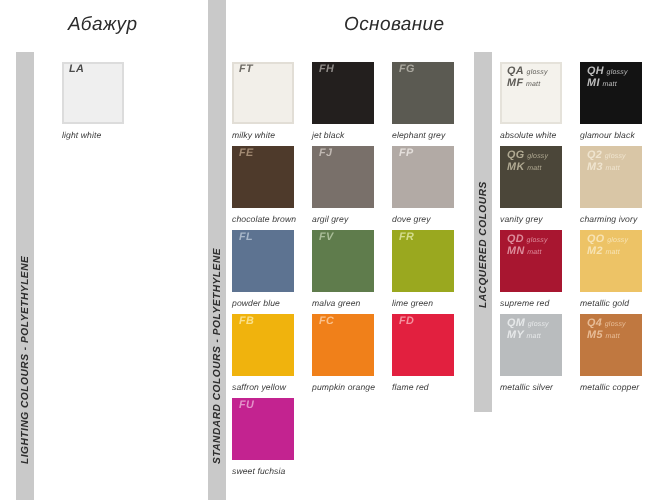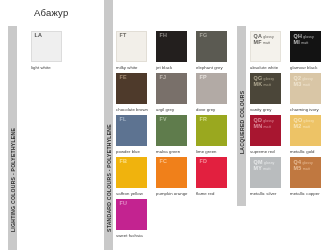--- a/index.html
+++ b/index.html
@@ -12,20 +12,21 @@
     background: #ffffff;
     font-family: "Liberation Sans", sans-serif;
     overflow: hidden;
     position: relative;
   }
   .page {
     position: relative;
     width: 331px;
     height: 252px;
     box-sizing: border-box;
+    font-style: italic;
   }
 
   
   .heading {
     position: absolute;
     font-size: 9.5px;
     color: #2b2b2b;
     font-weight: 400;
     letter-spacing: .2px;
     white-space: nowrap;
@@ -147,20 +148,21 @@
 </style>
 </head>
 <body>
 
 <div class="page">
 
   <div id="section-divider"></div>
 
   <div class="heading" id="heading-shade">Абажур</div>
 
+  <div class="heading" id="heading-base">Основание</div>
 
   <div class="rail" id="rail-lighting">
     <span class="rail-text">LIGHTING COLOURS - POLYETHYLENE</span>
   </div>
 
   <div class="rail" id="rail-standard">
     <span class="rail-text">STANDARD COLOURS - POLYETHYLENE</span>
   </div>
 
   <div class="rail" id="rail-lacquered">

